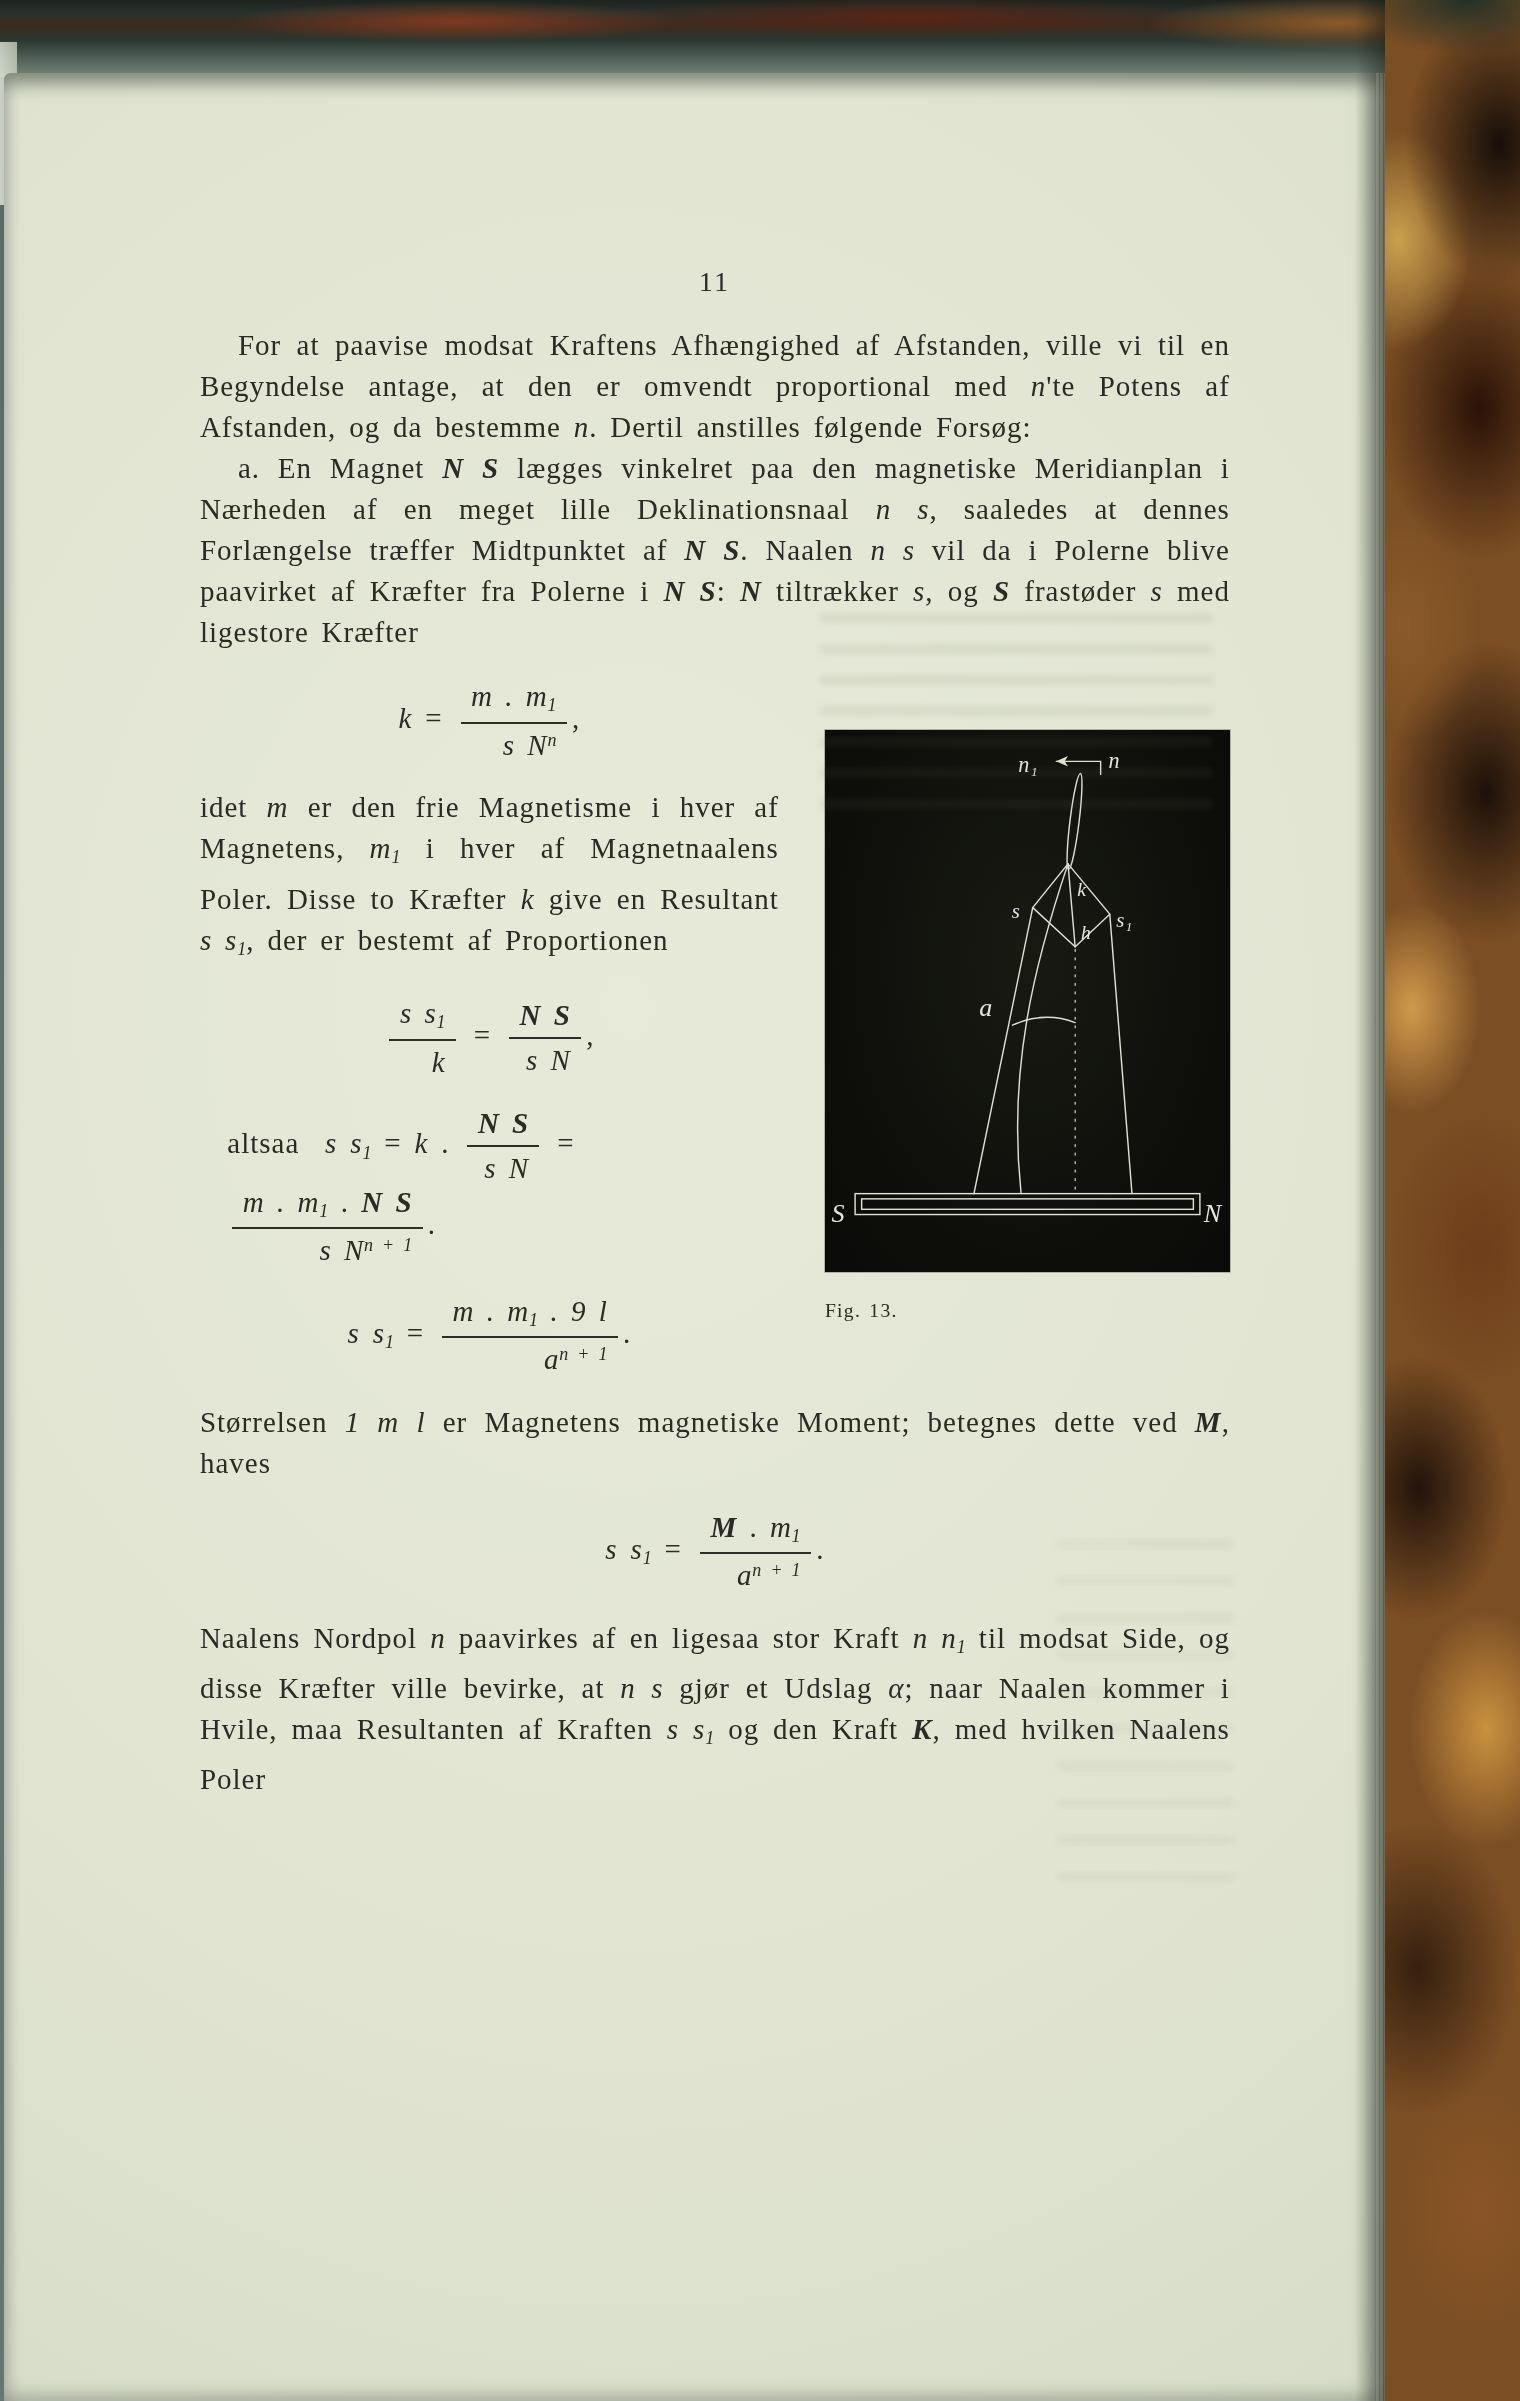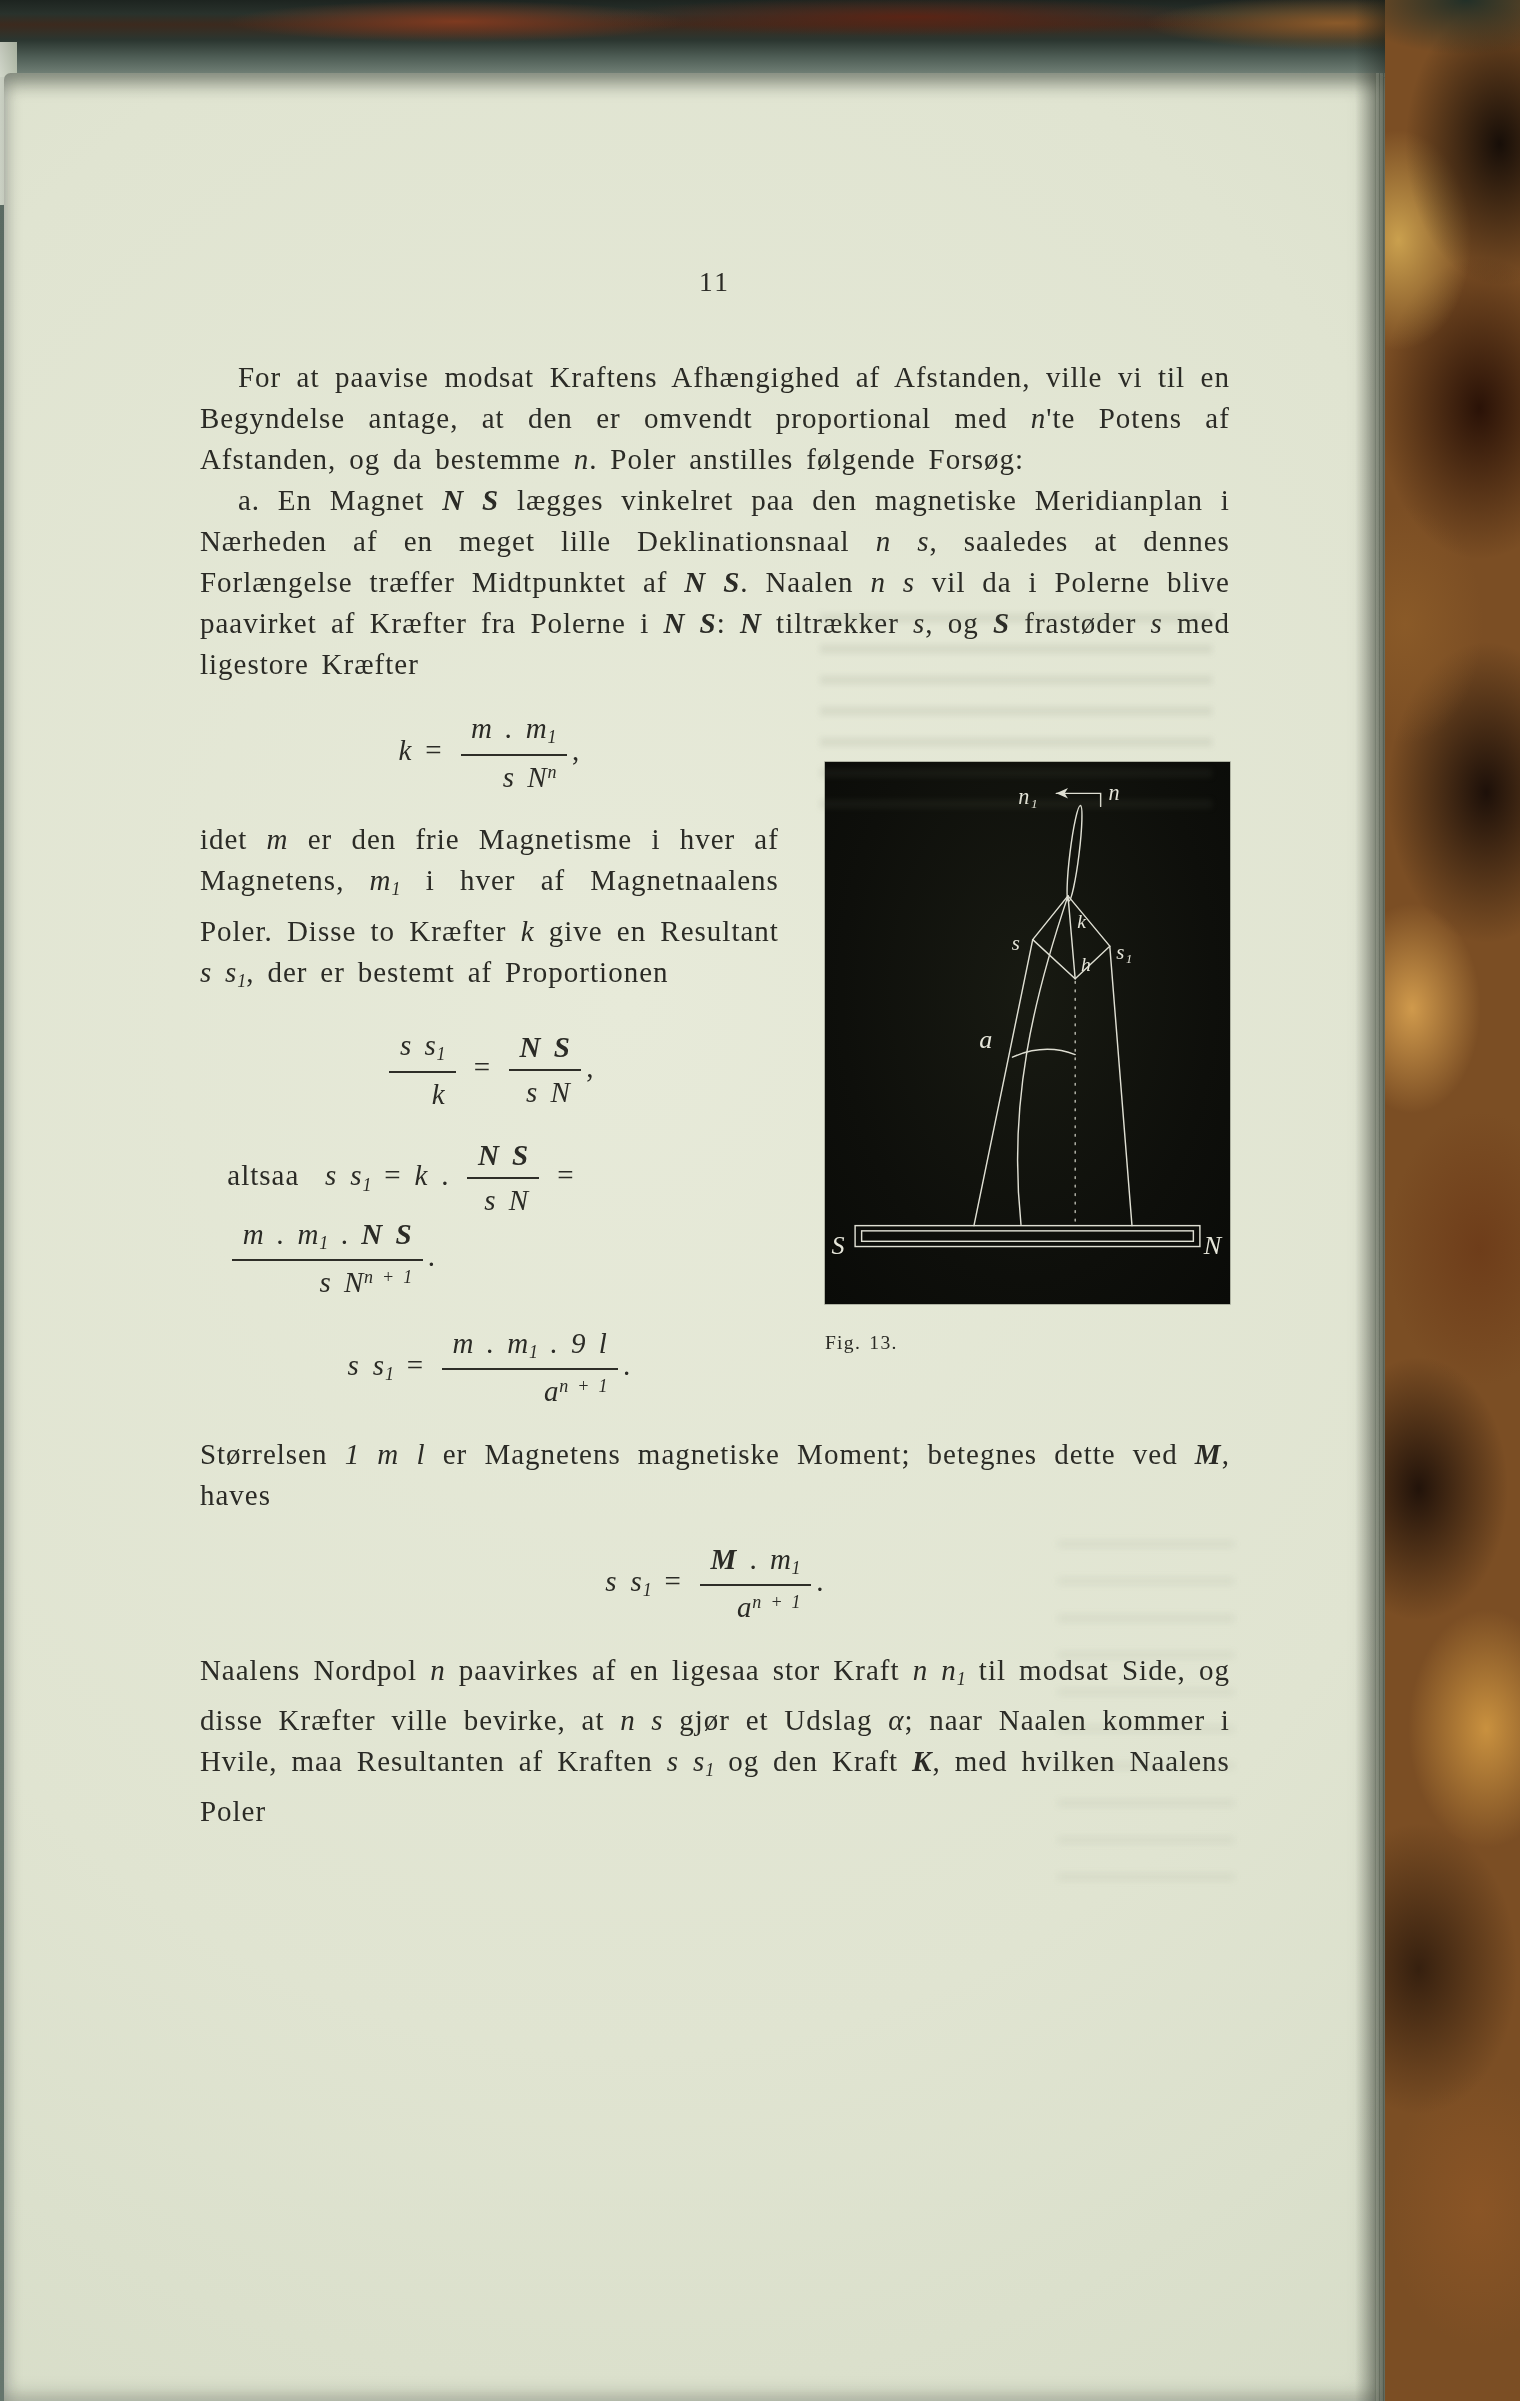--- a/index.html
+++ b/index.html
@@ -52,21 +52,21 @@
   .smudge-a{left:820px;top:614px;width:392px;height:216px;filter:blur(3.3px);
     background:repeating-linear-gradient(180deg, rgba(106,114,92,.12) 0 7.8px, rgba(106,114,92,0) 7.8px 31px);}
   .smudge-b{left:1058px;top:1541px;width:176px;height:340px;filter:blur(3.9px);
     background:repeating-linear-gradient(180deg, rgba(106,114,92,.09) 0 6.5px, rgba(106,114,92,0) 6.5px 37px);}
 
   
   .content{position:absolute;left:196px;top:189px;width:1030px;
     font-family:"Liberation Serif","DejaVu Serif",serif;
     font-size:29px;line-height:41px;color:#2b2b26;
     letter-spacing:1px;word-spacing:4.6px;}
-  .page-number{text-align:center;font-size:27.4px;letter-spacing:2.6px;margin:0 0 54px 0;}
+  .page-number{text-align:center;font-size:27.4px;letter-spacing:2.6px;margin:0 0 22px 0;}
   .par{margin:0;text-align:justify;}
   .par.indent{text-indent:38px;}
 
   .rn-i{font-style:italic;}
   .rn-bi{font-style:italic;font-weight:700;}
   .rn-isub{font-style:italic;font-size:62%;vertical-align:-0.3em;letter-spacing:0;}
   .rn-isup{font-style:italic;font-size:62%;vertical-align:0.5em;letter-spacing:0;}
 
   .formula{text-align:center;margin:27.4px 0 25px;white-space:pre-wrap;line-height:1.15;}
   .formula-left{text-align:left;padding-left:27.4px;}
@@ -89,21 +89,21 @@
 <div class="scene">
 
   <div class="top-edge"></div>
   <div class="corner-curl"></div>
 
   <div class="page">
     <div class="content">
 
       <div class="page-number">11</div>
 
-      <p class="par indent"><span class="rn-r">For at paavise modsat Kraftens Afhængighed af Afstanden, ville vi til en Begyndelse antage, at den er omvendt proportional med </span><span class="rn-i">n</span><span class="rn-r">'te Potens af Afstanden, og da bestemme </span><span class="rn-i">n</span><span class="rn-r">. Poler anstilles følgende Forsøg:</span></p>
+      <p class="par indent"><span class="rn-r">For at paavise modsat Kraftens Afhængighed af Afstanden, ville vi til en Begyndelse antage, at den er omvendt proportional med </span><span class="rn-i">n</span><span class="rn-r">'te Potens af Afstanden, og da bestemme </span><span class="rn-i">n</span><span class="rn-r">. Dertil anstilles følgende Forsøg:</span></p>
 
       <p class="par indent"><span class="rn-r">a. En Magnet </span><span class="rn-bi">N S</span><span class="rn-r"> lægges vinkelret paa den magnetiske Meridianplan i Nærheden af en meget lille Deklinationsnaal </span><span class="rn-i">n s</span><span class="rn-r">, saaledes at dennes Forlængelse træffer Midtpunktet af </span><span class="rn-bi">N S</span><span class="rn-r">. Naalen </span><span class="rn-i">n s</span><span class="rn-r"> vil da i Polerne blive paavirket af Kræfter fra Polerne i </span><span class="rn-bi">N S</span><span class="rn-r">: </span><span class="rn-bi">N</span><span class="rn-r"> tiltrækker </span><span class="rn-i">s</span><span class="rn-r">, og </span><span class="rn-bi">S</span><span class="rn-r"> frastøder </span><span class="rn-i">s</span><span class="rn-r"> med ligestore Kræfter</span></p>
 
       <div class="fig-float">
         <div class="fig-image">
           <svg width="405" height="542" viewBox="0 0 620 830" style="font-size:44px">
             <g stroke="#dfdfd3" fill="none" stroke-width="2.2" stroke-linecap="round">
               <g>
                 <rect x="46" y="710" width="528" height="32"></rect>
                 <rect x="56" y="718" width="508" height="16"></rect>

